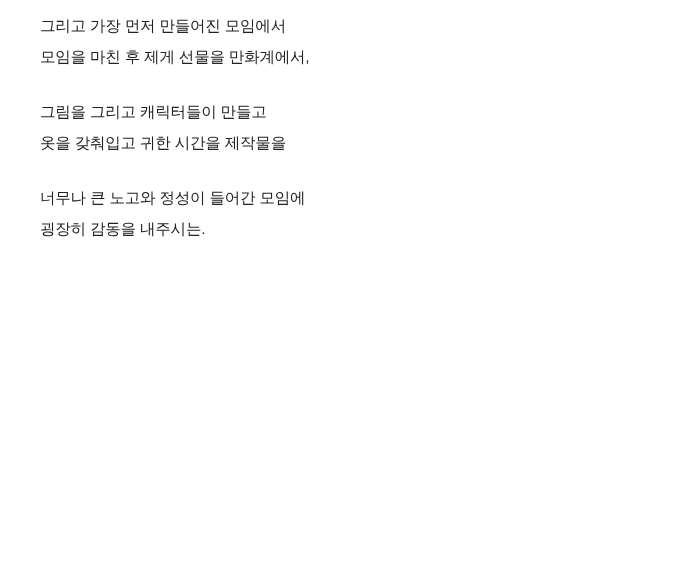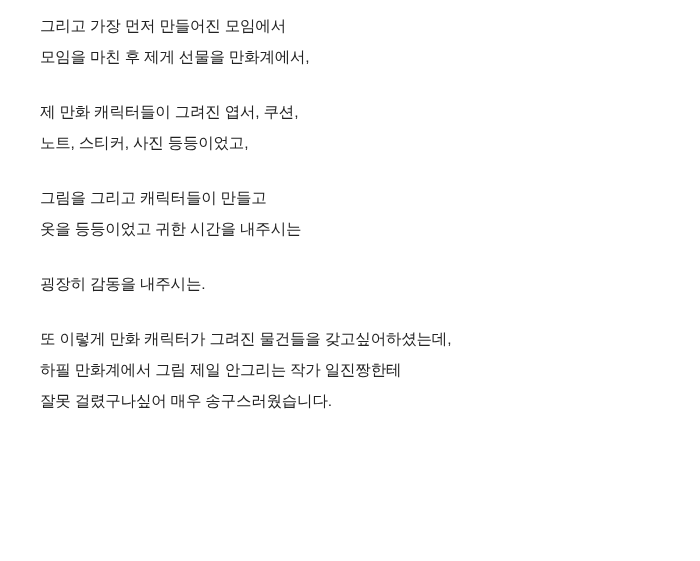--- a/index.html
+++ b/index.html
@@ -38,34 +38,26 @@
 </head>
 <body>
 
 <div class="page">
 
   <div class="para">
     <div class="line">그리고 가장 먼저 만들어진 모임에서</div>
     <div class="line">모임을 마친 후 제게 선물을 만화계에서,</div>
   </div>
 
-  <div class="para">
-    <div class="line">제 만화 캐릭터들이 그려진 엽서, 쿠션,</div>
-    <div class="line">노트, 스티커, 사진 등등이었고,</div>
-  </div>
 
 
   <div class="para">
     <div class="line">그림을 그리고 캐릭터들이 만들고</div>
-    <div class="line">옷을 등등이었고 귀한 시간을 내주시는</div>
+    <div class="line">옷을 갖춰입고 귀한 시간을 제작물을</div>
   </div>
 
   <div class="para">
+    <div class="line">너무나 큰 노고와 정성이 들어간 모임에</div>
     <div class="line">굉장히 감동을 내주시는.</div>
   </div>
 
-  <div class="para">
-    <div class="line">또 이렇게 만화 캐릭터가 그려진 물건들을 갖고싶어하셨는데,</div>
-    <div class="line">하필 만화계에서 그림 제일 안그리는 작가 일진짱한테</div>
-    <div class="line">잘못 걸렸구나싶어 매우 송구스러웠습니다.</div>
-  </div>
 
 </div>
 
 </body></html>

